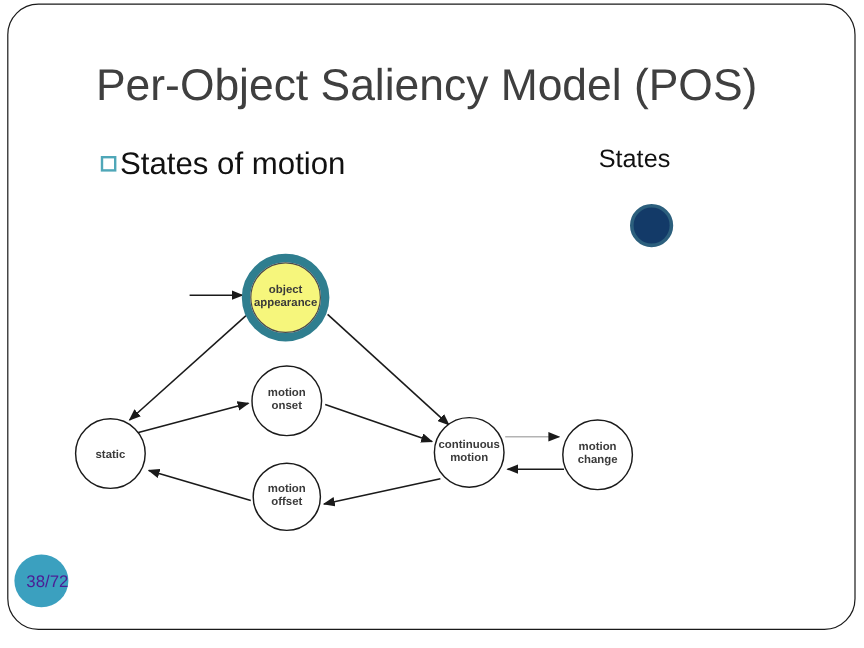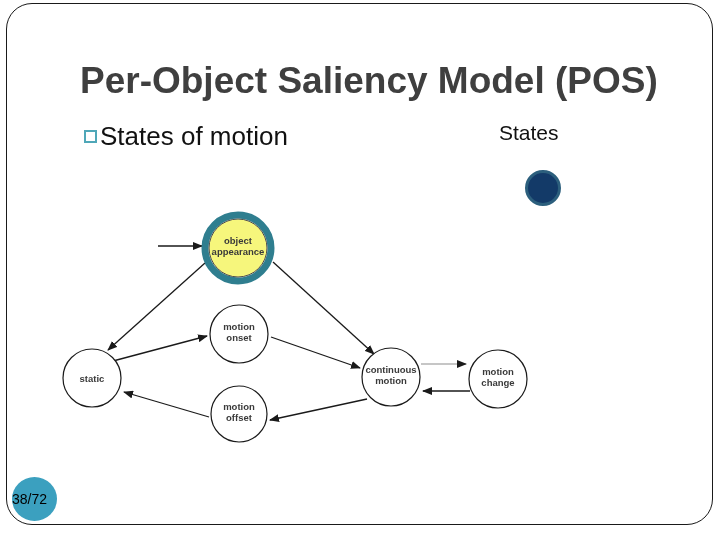--- a/index.html
+++ b/index.html
@@ -4,22 +4,22 @@
 <style>
   html,body{margin:0;padding:0;background:#fff;}
   body{width:720px;height:540px;position:relative;overflow:hidden;
        font-family:"Liberation Sans", sans-serif;}
   .slide-frame{
     position:absolute;left:6px;top:3px;width:707px;height:522px;
     border:1.5px solid #1a1a1a;border-radius:26px;background:#ffffff;
     box-sizing:border-box;
   }
   .slide-title{
-    position:absolute;left:80px;top:60px;width:620px;
-    font-size:37px;font-weight:bold;color:var(--title-text,#3f3f3f);
+    position:absolute;left:80px;top:50px;width:620px;
+    font-size:37px;font-weight:normal;color:var(--title-text,#3f3f3f);
     letter-spacing:0px;white-space:nowrap;
   }
   .bullet-row{
     position:absolute;left:84px;top:121px;display:flex;align-items:center;
   }
   .bullet-square{
     width:13px;height:13px;border:2px solid var(--bullet-square,#4fa7b8);
     box-sizing:border-box;margin-right:3px;background:#fff;flex:0 0 auto;
   }
   .bullet-text{
@@ -31,24 +31,24 @@
   }
   .preview-dot{
     position:absolute;left:525px;top:170px;width:36px;height:36px;
     border-radius:50%;
     background:var(--preview-dot-fill,#133a68);
     border:3px solid var(--preview-dot-border,#2c5f7d);
     box-sizing:border-box;
   }
   #diagram-svg{position:absolute;left:0;top:0;width:720px;height:540px;}
   .page-badge{
-    position:absolute;left:12px;top:477px;width:45px;height:44px;
+    position:absolute;left:12px;top:462px;width:45px;height:44px;
     border-radius:50%;background:var(--badge-teal,#3ba0bf);
-    display:flex;align-items:center;justify-content:flex-start;
-    color:#000000;font-size:14px;
+    display:flex;align-items:center;justify-content:flex-end;
+    color:#4c1d95;font-size:14px;
   }
 </style>
 </head>
 <body>
 
 <div class="slide-frame"></div>
 
 <div class="slide-title">Per-Object Saliency Model (POS)</div>
 
 <div class="bullet-row">

